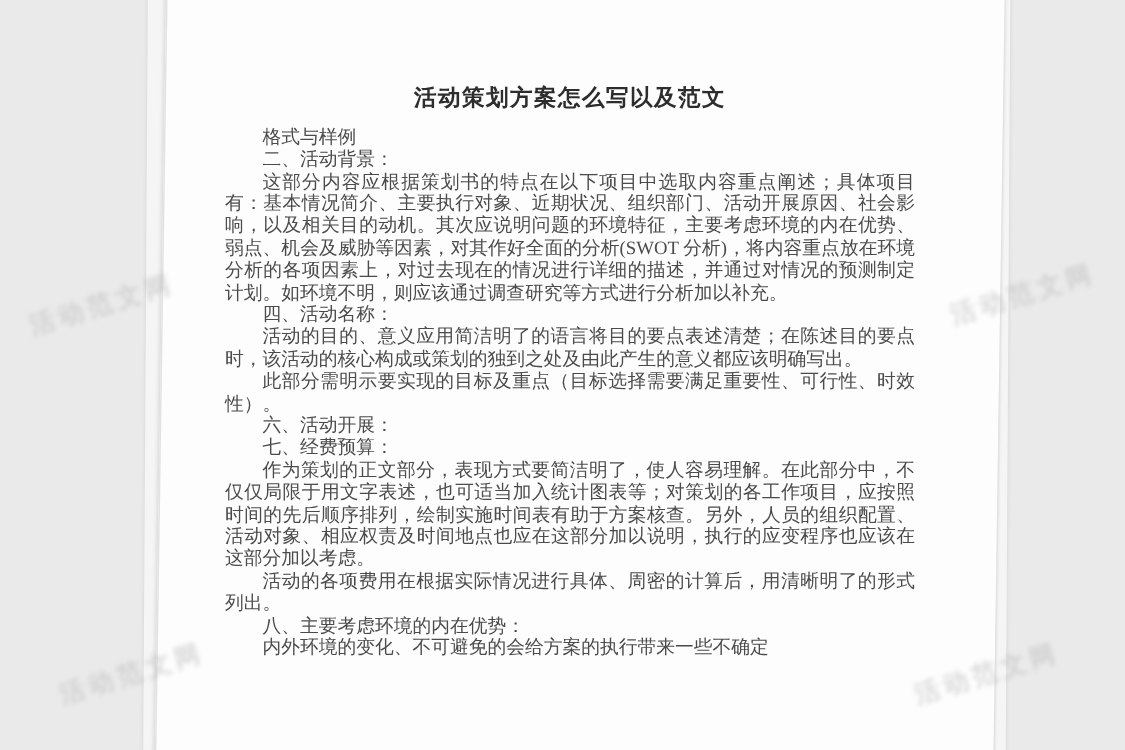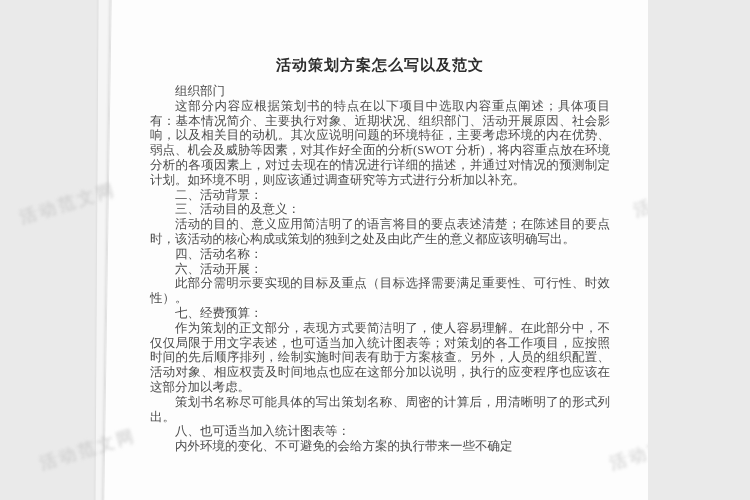--- a/index.html
+++ b/index.html
@@ -1,21 +1,21 @@
 <!DOCTYPE html>
 <html><head>
 <meta charset="utf-8">
 <style>
   html,body{margin:0;padding:0;}
   body{
     width:750px;height:500px;overflow:hidden;position:relative;
     background:#eaeaea;
     font-family:"Liberation Serif","DejaVu Serif",serif;
   }
-  .stage{position:absolute;inset:0;width:648px;height:500px;overflow:hidden;}
+  .stage{position:absolute;inset:0;width:750px;height:500px;overflow:hidden;border-radius:18px;}
 
   
   .sheet-behind{
     position:absolute;left:97px;top:-14px;width:575px;height:530px;
     background:#f5f5f5;
     transform:rotate(0.35deg);
     box-shadow:0 0 3px rgba(0,0,0,0.10);
   }
   
   .paper{
@@ -64,32 +64,31 @@
 
 <div class="stage">
 
   <div class="sheet-behind"></div>
 
   <div class="paper"></div>
 
   <div class="content">
     <h1 class="doc-title">活动策划方案怎么写以及范文</h1>
     <div class="doc-body">
-        <p>组织部门</p>
+        <p>格式与样例</p>
+        <p>二、活动背景：</p>
         <p>这部分内容应根据策划书的特点在以下项目中选取内容重点阐述；具体项目有：基本情况简介、主要执行对象、近期状况、组织部门、活动开展原因、社会影响，以及相关目的动机。其次应说明问题的环境特征，主要考虑环境的内在优势、弱点、机会及威胁等因素，对其作好全面的分析(SWOT 分析)，将内容重点放在环境分析的各项因素上，对过去现在的情况进行详细的描述，并通过对情况的预测制定计划。如环境不明，则应该通过调查研究等方式进行分析加以补充。</p>
-        <p>二、活动背景：</p>
-        <p>三、活动目的及意义：</p>
+        <p>四、活动名称：</p>
         <p>活动的目的、意义应用简洁明了的语言将目的要点表述清楚；在陈述目的要点时，该活动的核心构成或策划的独到之处及由此产生的意义都应该明确写出。</p>
-        <p>四、活动名称：</p>
+        <p>此部分需明示要实现的目标及重点（目标选择需要满足重要性、可行性、时效性）。</p>
         <p>六、活动开展：</p>
-        <p>此部分需明示要实现的目标及重点（目标选择需要满足重要性、可行性、时效性）。</p>
         <p>七、经费预算：</p>
         <p>作为策划的正文部分，表现方式要简洁明了，使人容易理解。在此部分中，不仅仅局限于用文字表述，也可适当加入统计图表等；对策划的各工作项目，应按照时间的先后顺序排列，绘制实施时间表有助于方案核查。另外，人员的组织配置、活动对象、相应权责及时间地点也应在这部分加以说明，执行的应变程序也应该在这部分加以考虑。</p>
-        <p>策划书名称尽可能具体的写出策划名称、周密的计算后，用清晰明了的形式列出。</p>
-        <p>八、也可适当加入统计图表等：</p>
+        <p>活动的各项费用在根据实际情况进行具体、周密的计算后，用清晰明了的形式列出。</p>
+        <p>八、主要考虑环境的内在优势：</p>
         <p>内外环境的变化、不可避免的会给方案的执行带来一些不确定</p>
       </div>
   </div>
 
   <span class="wm wm-tl">活动范文网</span>
   <span class="wm wm-tr">活动范文网</span>
   <span class="wm wm-bl">活动范文网</span>
   <span class="wm wm-br">活动范文网</span>
 
 </div>

